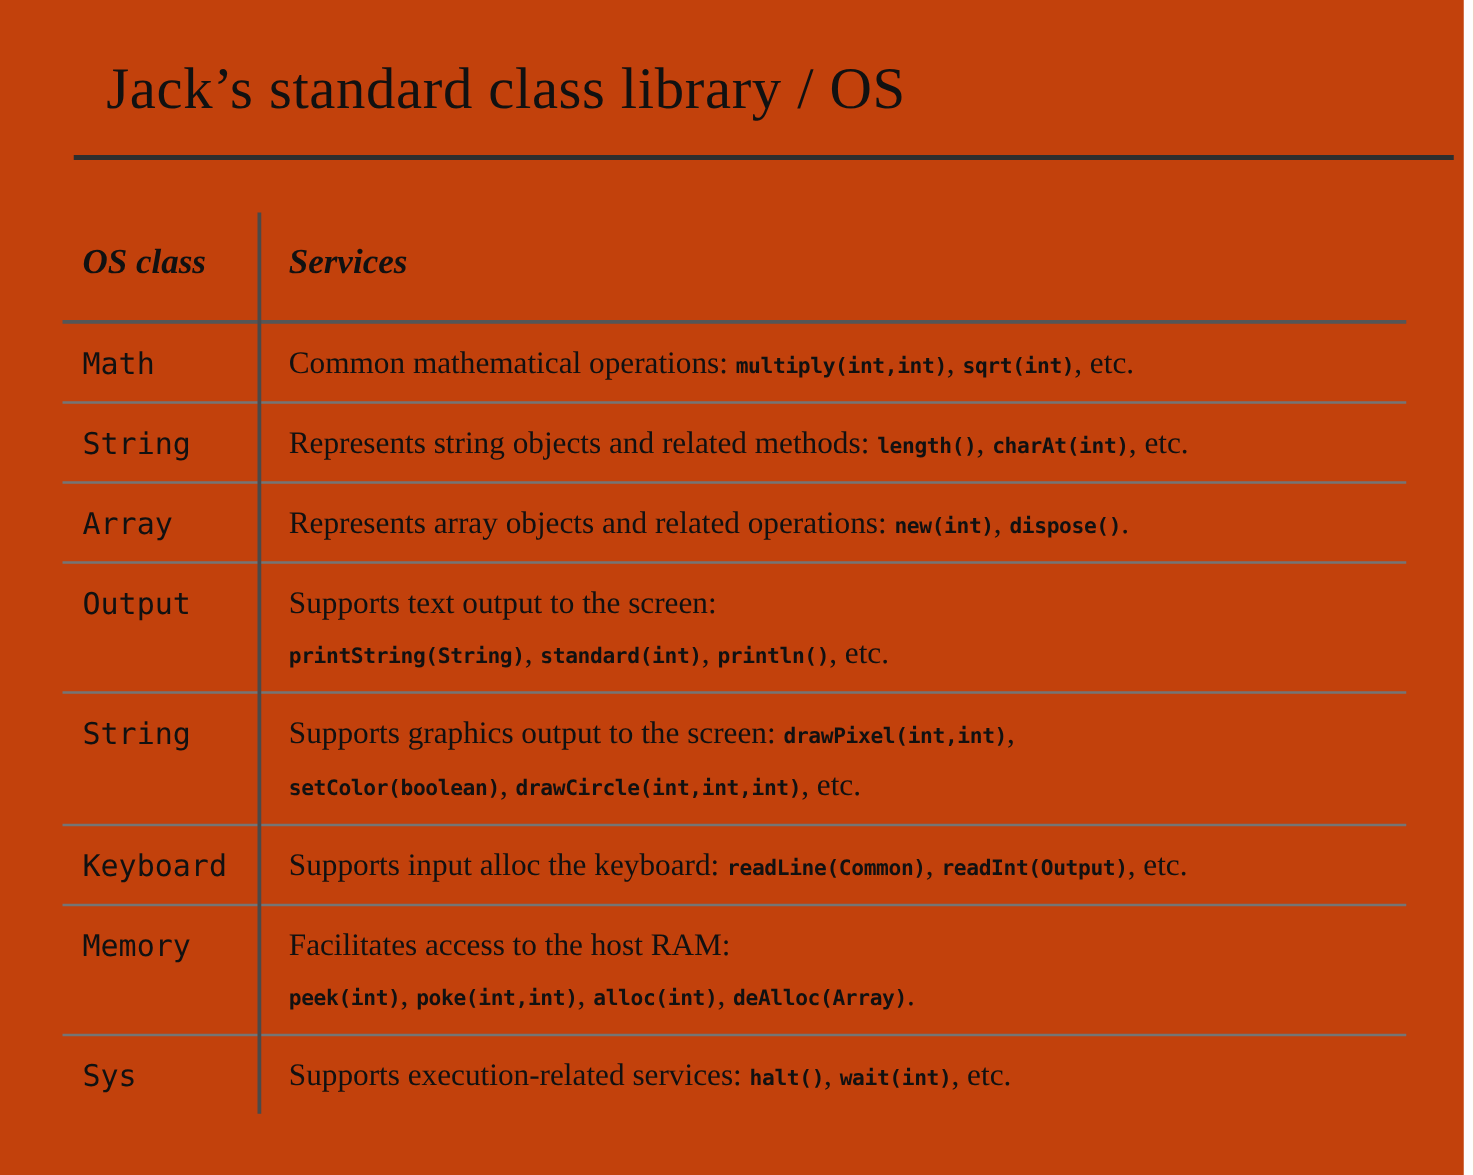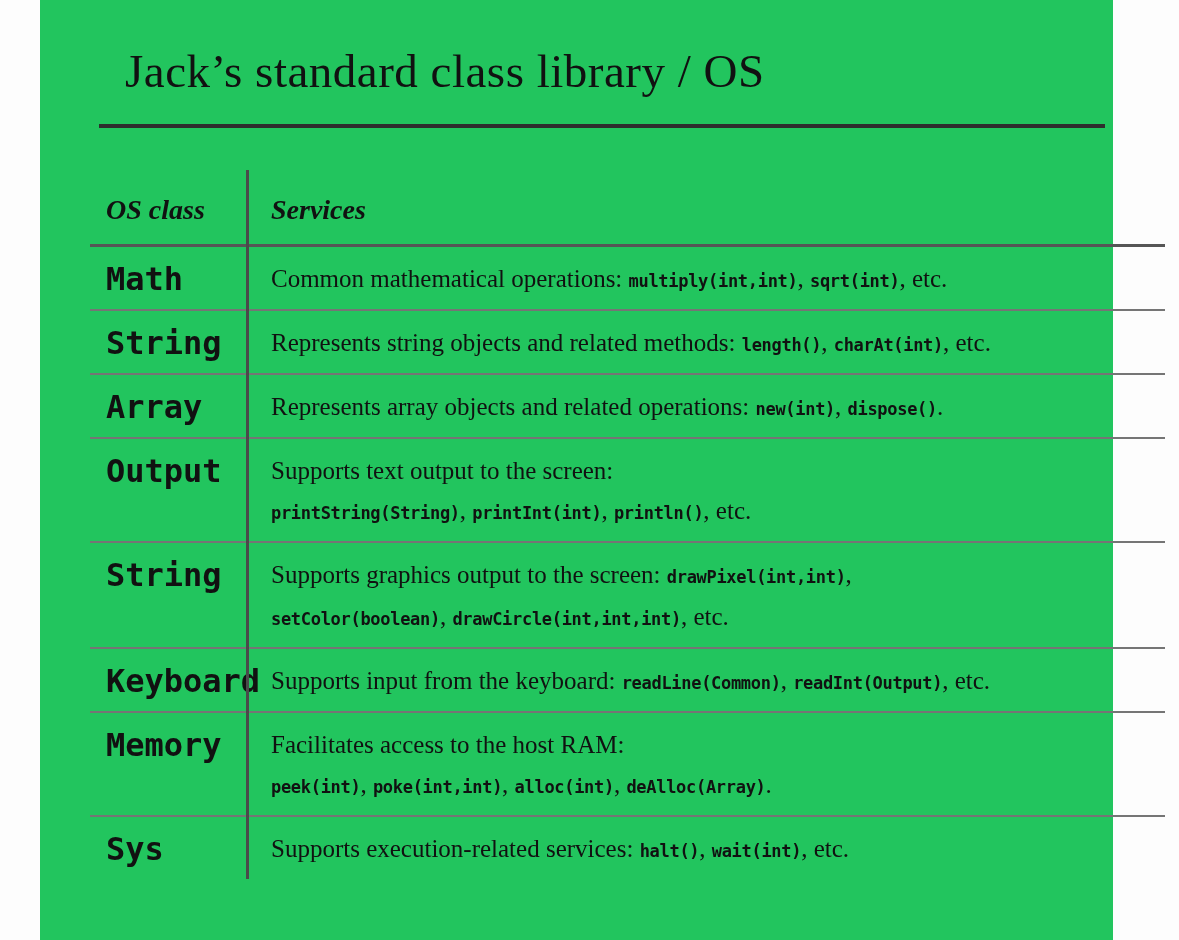--- a/index.html
+++ b/index.html
@@ -3,21 +3,21 @@
 <meta charset="utf-8">
 <style>
   html, body { margin: 0; padding: 0; }
   body {
     width: 1179px; height: 940px;
     background: #fdfdfd;
     font-family: "Liberation Serif", serif;
     color: var(--text, #111);
     overflow: hidden;
   }
-  .slide { position: relative; width: 1073px; height: 940px; background: #22c55e; margin-left: 40px; }
+  .slide { position: relative; width: 1171px; height: 940px; background: #c2410c; }
 
   .slide-title {
     position: absolute; left: 85px; top: 44px;
     margin: 0;
     font-size: 47px; font-weight: 400; letter-spacing: 0.5px;
     color: var(--text, #111);
     white-space: nowrap;
   }
   .title-rule {
     position: absolute; left: 59px; right: 8px; top: 124px;
@@ -40,27 +40,27 @@
     flex: none; width: 159px;
     padding: 12px 6px 8px 16px;
     line-height: 40px;
   }
   .c2 {
     flex: 1;
     padding: 12px 6px 8px 22px;
     line-height: 40px;
   }
   .row.header .c1, .row.header .c2 {
-    padding-top: 20px; padding-bottom: 14px;
+    padding-top: 20px; padding-bottom: 26px;
     font-size: 28px; font-weight: 700; font-style: italic;
     font-family: "Liberation Serif", serif;
   }
   .class-name {
     font-family: "DejaVu Sans Mono", monospace;
-    font-size: 32px; font-weight: 700;
+    font-size: 24px; font-weight: 400;
     white-space: nowrap;
   }
   .service-line { font-size: 25px; white-space: nowrap; }
   .service-line .code {
     font-family: "DejaVu Sans Mono", monospace;
     font-size: 17px; font-weight: 700;
     letter-spacing: -0.3px;
   }
 </style>
 </head>
@@ -94,34 +94,34 @@
         <div class="row data">
           <div class="cell c1 class-name">Array</div>
           <div class="cell c2">
             <div class="service-line"><span>Represents array objects and related operations: </span><span class="code">new(int)</span><span>, </span><span class="code">dispose()</span><span>.</span></div>
           </div>
         </div>
         <div class="row data">
           <div class="cell c1 class-name">Output</div>
           <div class="cell c2">
             <div class="service-line"><span>Supports text output to the screen:</span></div>
-            <div class="service-line"><span class="code">printString(String)</span><span>, </span><span class="code">printInt(int)</span><span>, </span><span class="code">println()</span><span>, etc.</span></div>
+            <div class="service-line"><span class="code">printString(String)</span><span>, </span><span class="code">standard(int)</span><span>, </span><span class="code">println()</span><span>, etc.</span></div>
           </div>
         </div>
         <div class="row data">
           <div class="cell c1 class-name">String</div>
           <div class="cell c2">
             <div class="service-line"><span>Supports graphics output to the screen: </span><span class="code">drawPixel(int,int)</span><span>,</span></div>
             <div class="service-line"><span class="code">setColor(boolean)</span><span>, </span><span class="code">drawCircle(int,int,int)</span><span>, etc.</span></div>
           </div>
         </div>
         <div class="row data">
           <div class="cell c1 class-name">Keyboard</div>
           <div class="cell c2">
-            <div class="service-line"><span>Supports input from the keyboard: </span><span class="code">readLine(Common)</span><span>, </span><span class="code">readInt(Output)</span><span>, etc.</span></div>
+            <div class="service-line"><span>Supports input alloc the keyboard: </span><span class="code">readLine(Common)</span><span>, </span><span class="code">readInt(Output)</span><span>, etc.</span></div>
           </div>
         </div>
         <div class="row data">
           <div class="cell c1 class-name">Memory</div>
           <div class="cell c2">
             <div class="service-line"><span>Facilitates access to the host RAM:</span></div>
             <div class="service-line"><span class="code">peek(int)</span><span>, </span><span class="code">poke(int,int)</span><span>, </span><span class="code">alloc(int)</span><span>, </span><span class="code">deAlloc(Array)</span><span>.</span></div>
           </div>
         </div>
         <div class="row data">

